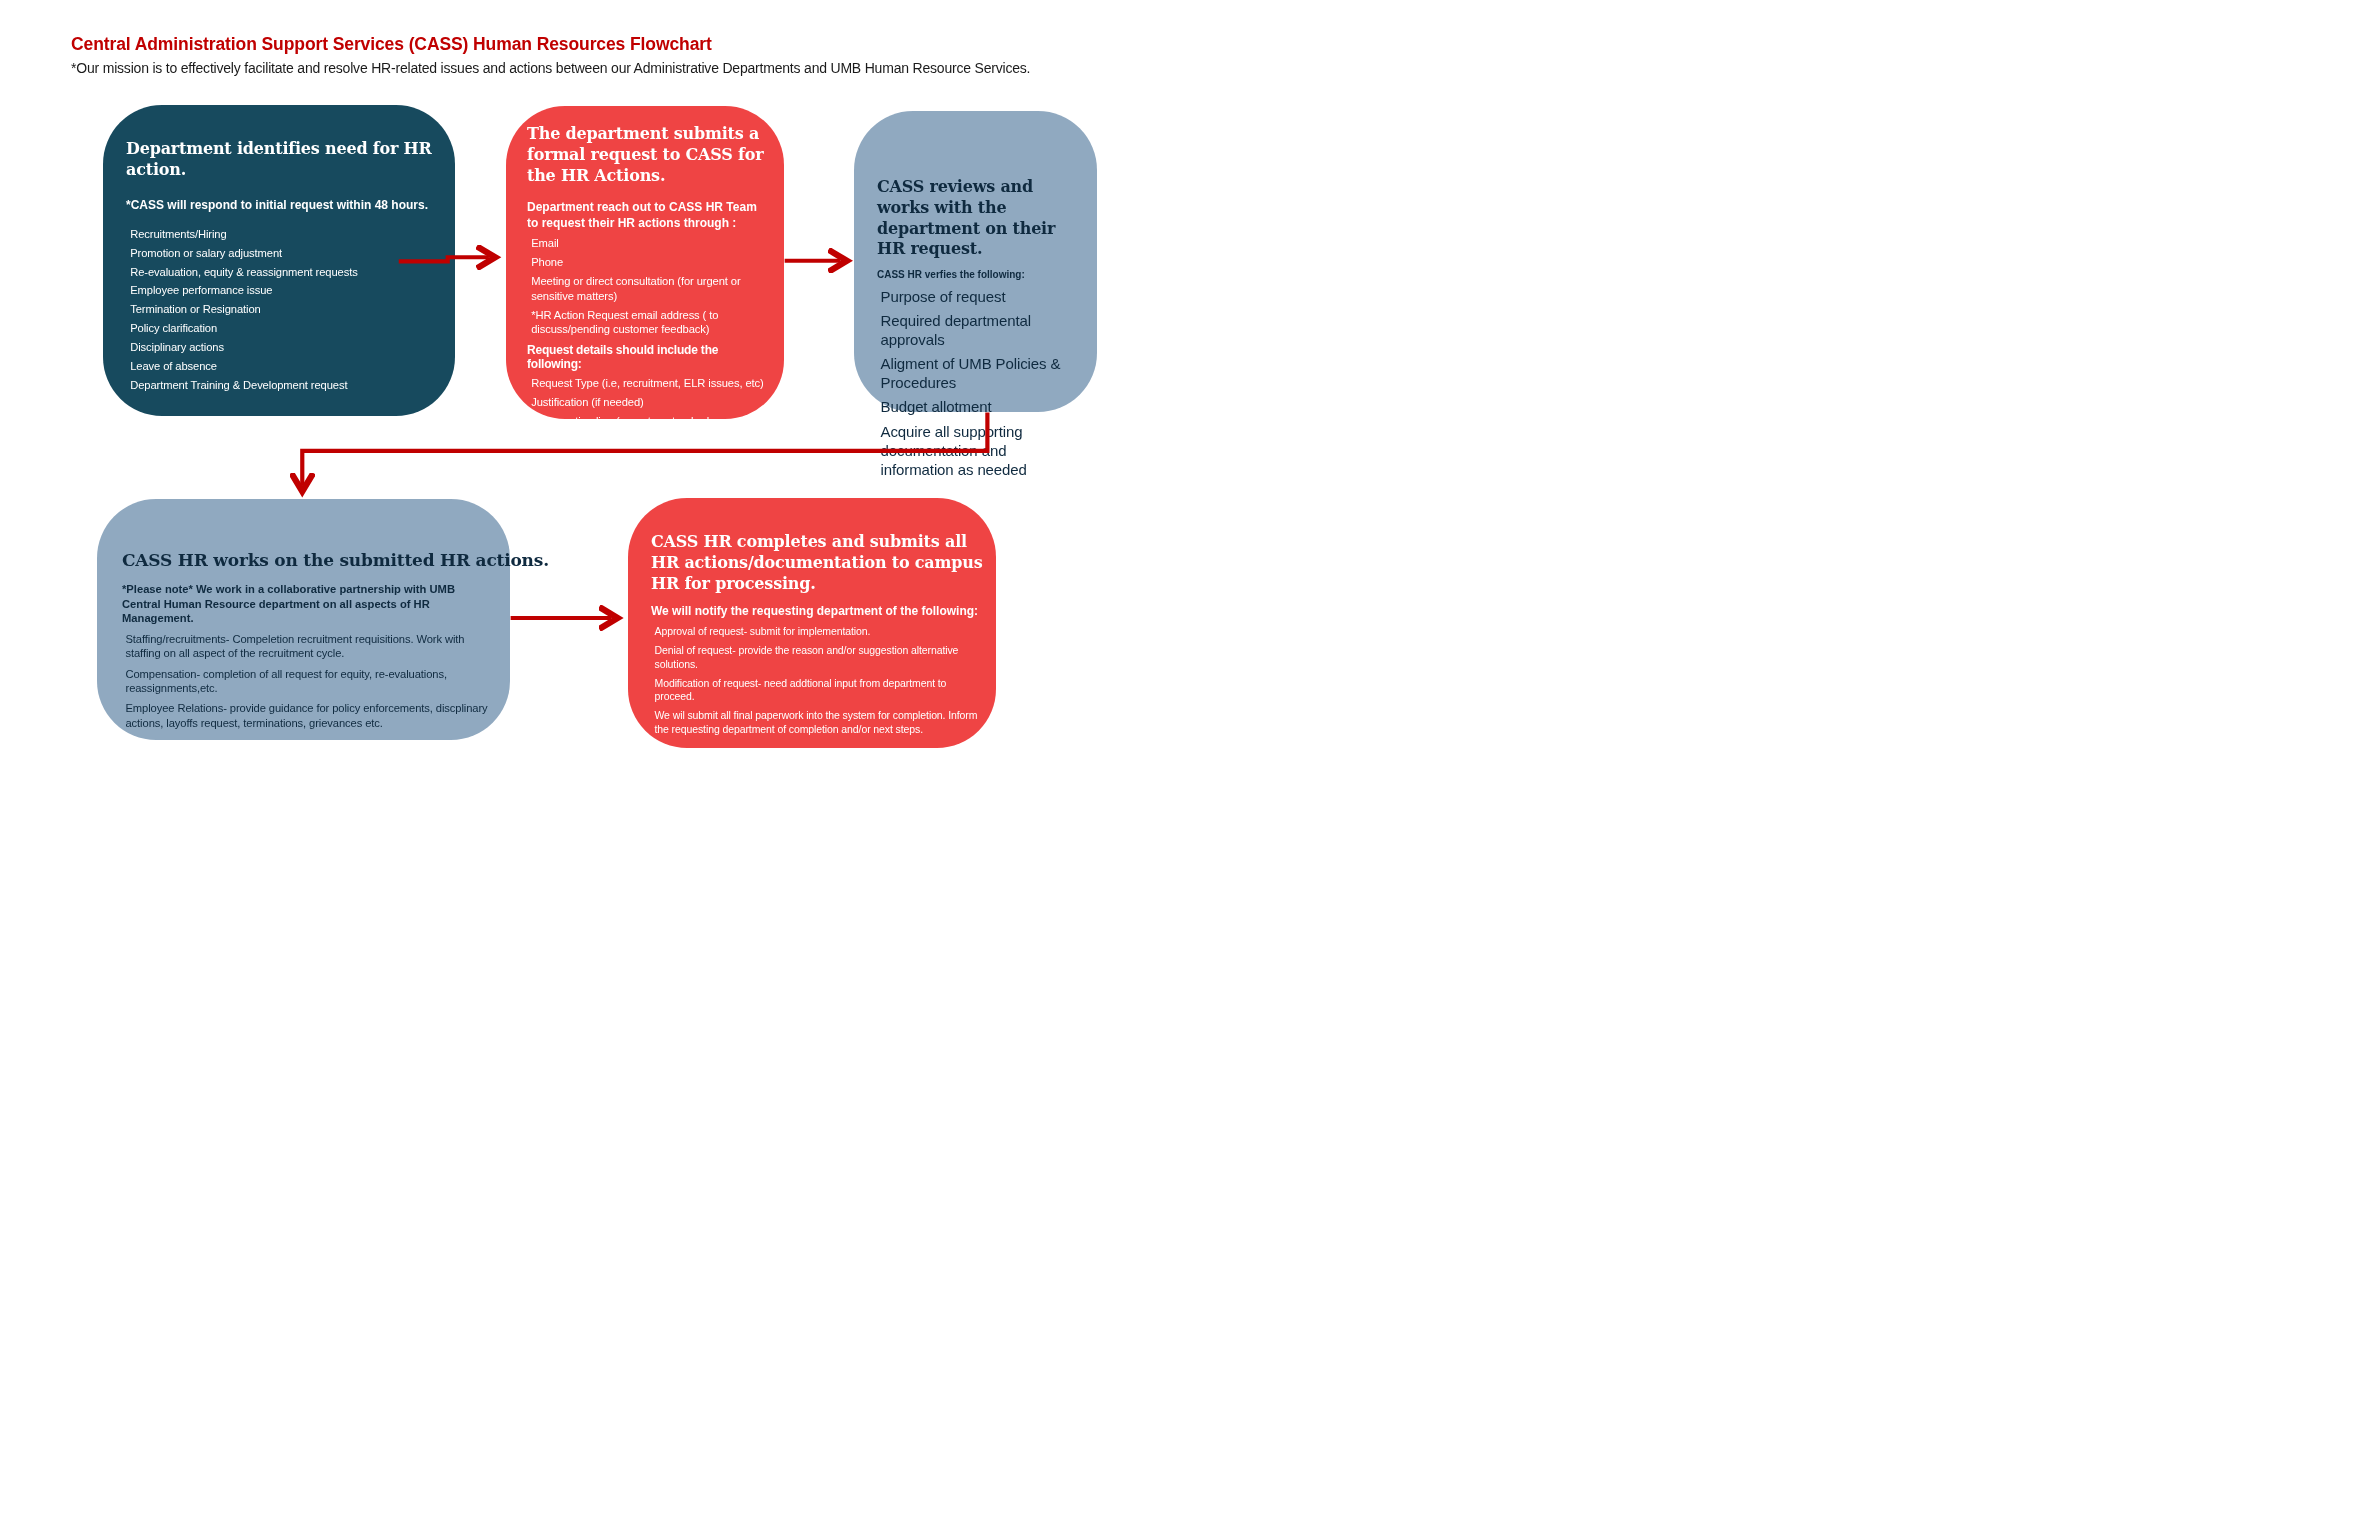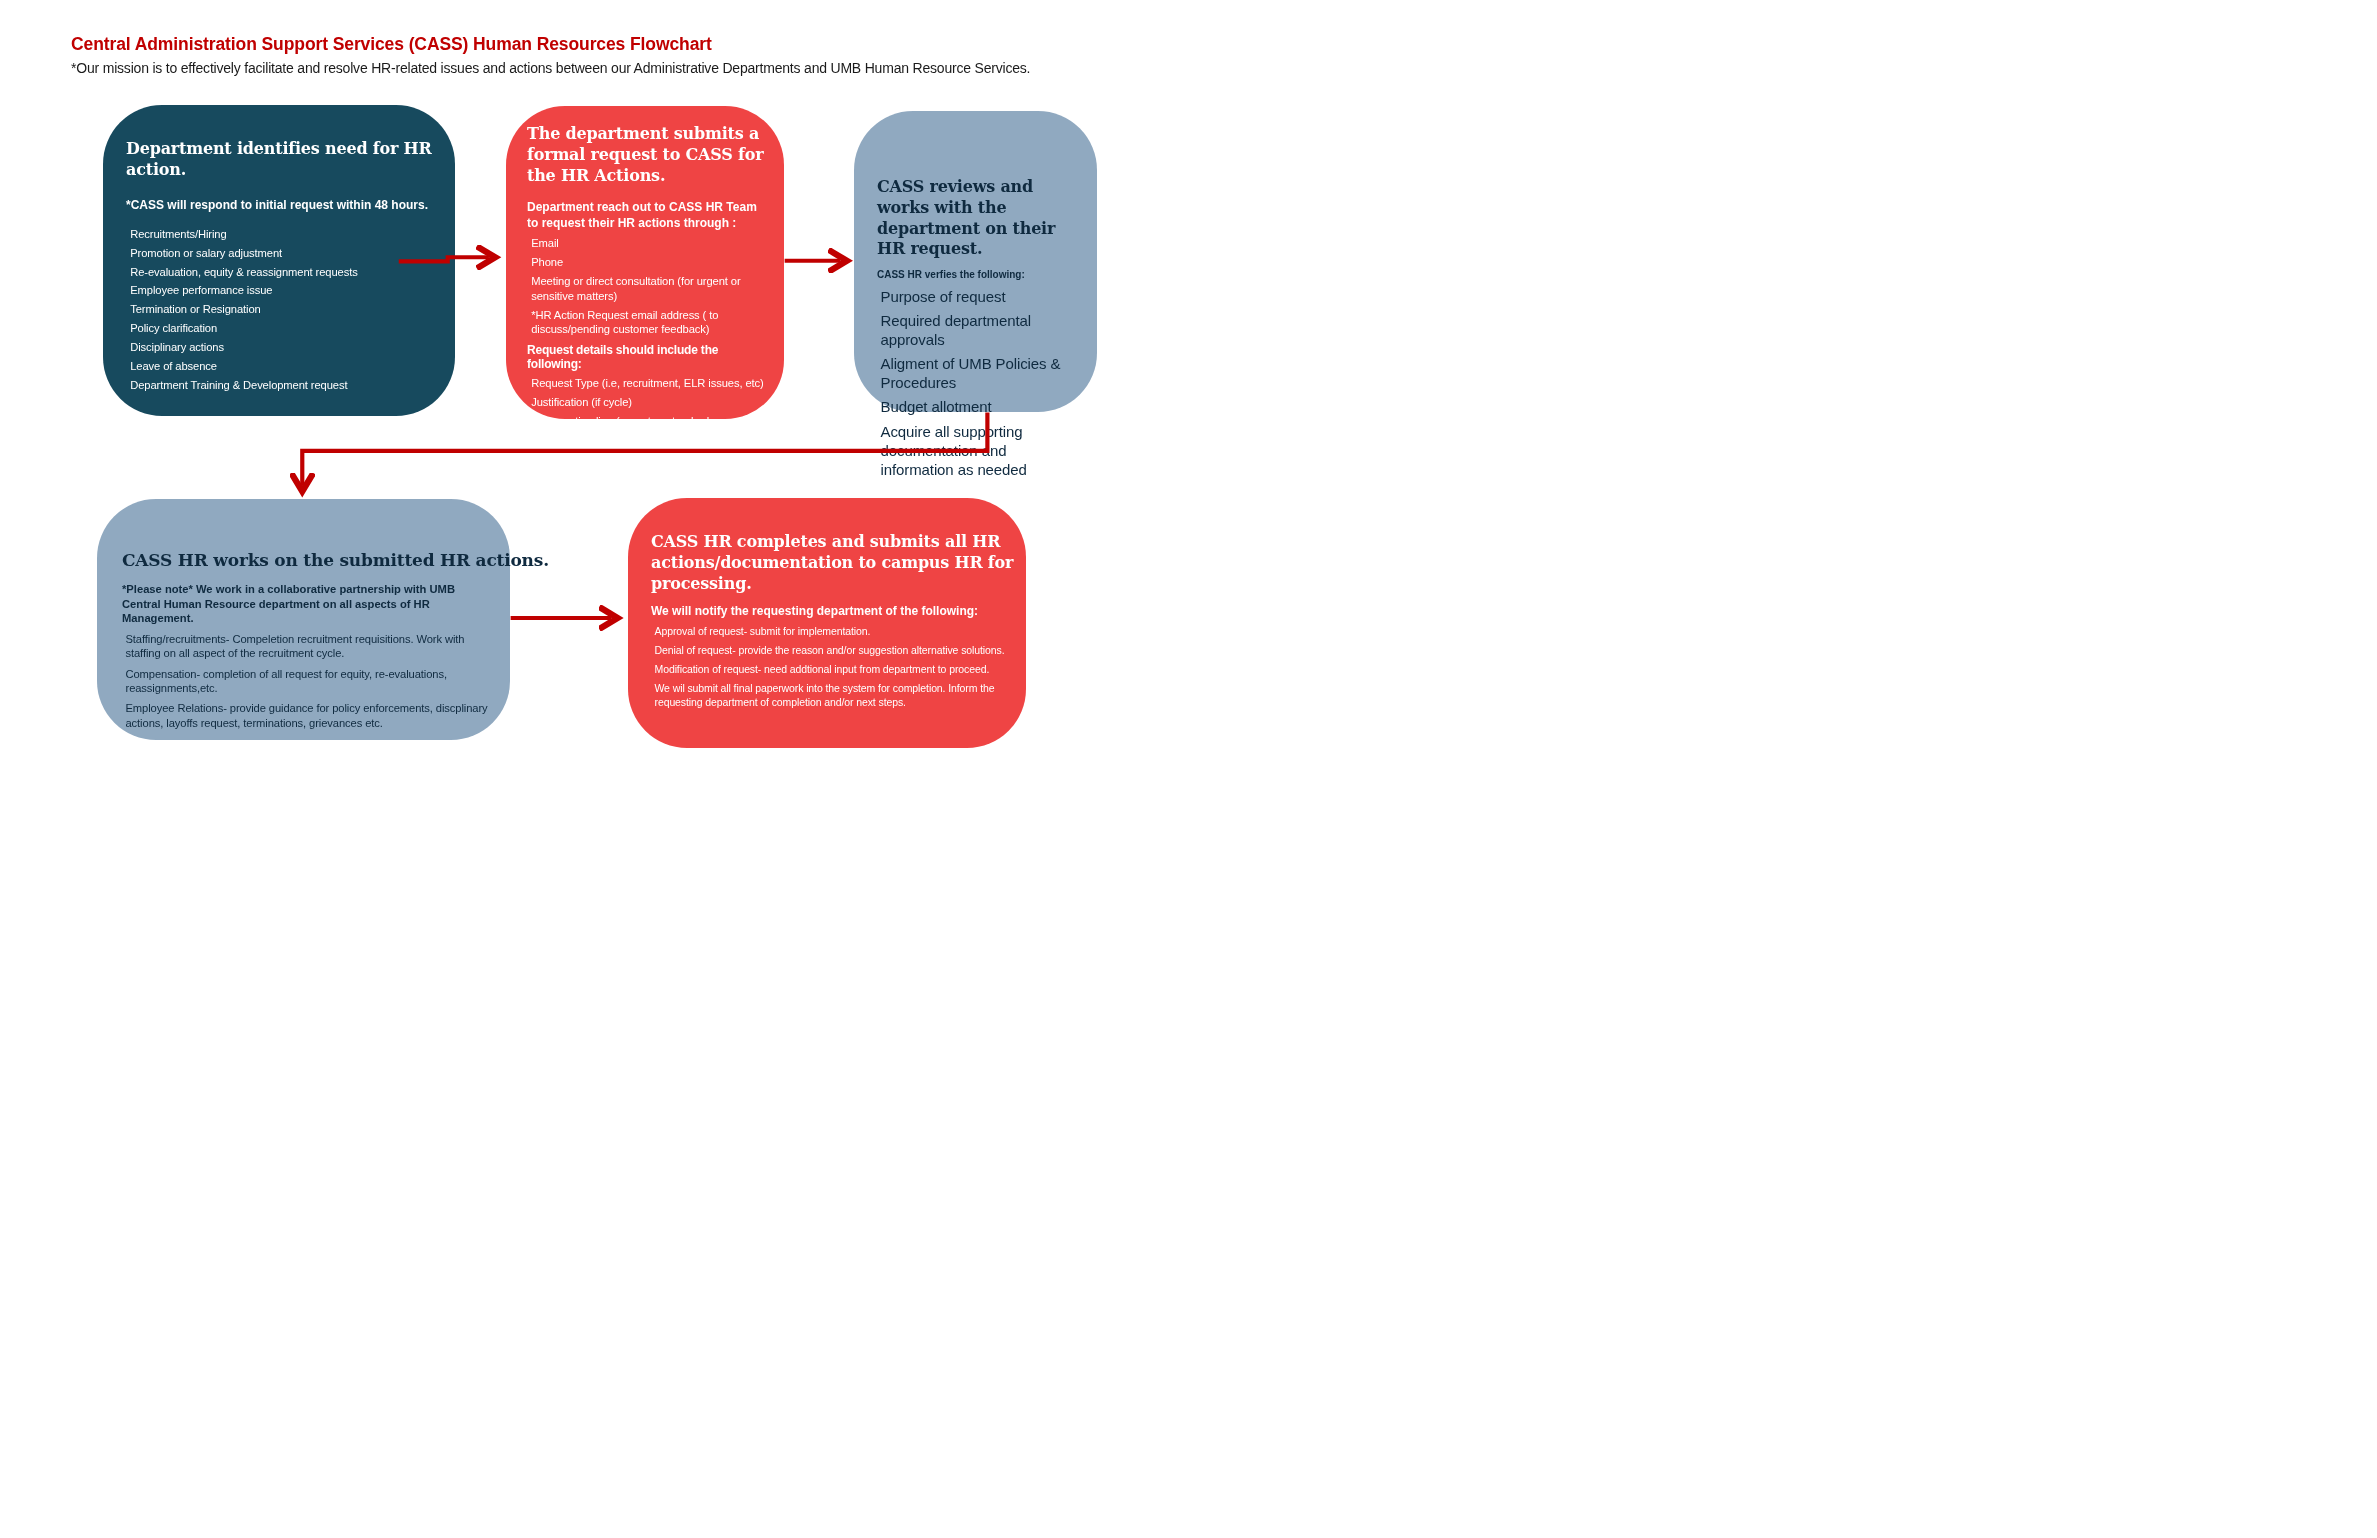--- a/index.html
+++ b/index.html
@@ -44,21 +44,21 @@
   #box3 .bold-note{ margin-top:9px; font-size:10px; }
   #box3 .list{ margin-top:2.8px; padding-left:3.5px; }
   #box3 .li{ font-size:15px; margin-top:4.9px; }
 
   #box4{ left:97px; top:499px; width:413px; height:241px; padding:50px 18px 0 25px; }
   #box4 .box-title{ font-size:17px; white-space:nowrap; }
   #box4 .bold-note{ margin-top:11.2px; font-size:11.2px; }
   #box4 .list{ margin-top:3px; padding-left:3.5px; }
   #box4 .li{ font-size:11.2px; margin-top:6.3px; }
 
-  #box5{ left:628px; top:498px; width:398px; height:250px; padding:34px 11.2px 0 23px; }
+  #box5{ left:628px; top:498px; width:368px; height:250px; padding:34px 11.2px 0 23px; }
   #box5 .bold-note{ margin-top:9.8px; font-size:12px; }
   #box5 .list{ margin-top:4.9px; padding-left:3.5px; }
   #box5 .li{ font-size:10.5px; margin-top:5.6px; }
 
   
   #connector-layer{ position:absolute; left:0; top:0; width:1189px; height:769px; pointer-events:none; }
   .red-line{ stroke:#C00000; stroke-width:6; fill:none; stroke-linejoin:miter; }
 </style>
 </head>
 <body>
@@ -87,21 +87,21 @@
   <div id="box2" class="box blue">
     <div class="box-title">The department submits a formal request to CASS for the HR Actions.</div>
     <div class="bold-note">Department reach out to CASS HR Team to request their HR actions through :</div>
     <div class="list">
       <div class="li">Email</div>
       <div class="li">Phone</div>
       <div class="li">Meeting or direct consultation (for urgent or sensitive matters)</div>
       <div class="li">*HR Action Request email address ( to discuss/pending customer feedback)</div>
       <div class="subhead">Request details should include the following:</div>
       <div class="li">Request Type (i.e, recruitment, ELR issues, etc)</div>
-      <div class="li">Justification (if cycle)</div>
+      <div class="li">Justification (if needed)</div>
       <div class="li">Propose timeline (urgent or standard processing)</div>
     </div>
   </div>
 
   <div id="box3" class="box slate">
     <div class="box-title">CASS reviews and works with the department on their HR request.</div>
     <div class="bold-note">CASS HR verfies the following:</div>
     <div class="list">
       <div class="li">Purpose of request</div>
       <div class="li">Required departmental approvals</div>

